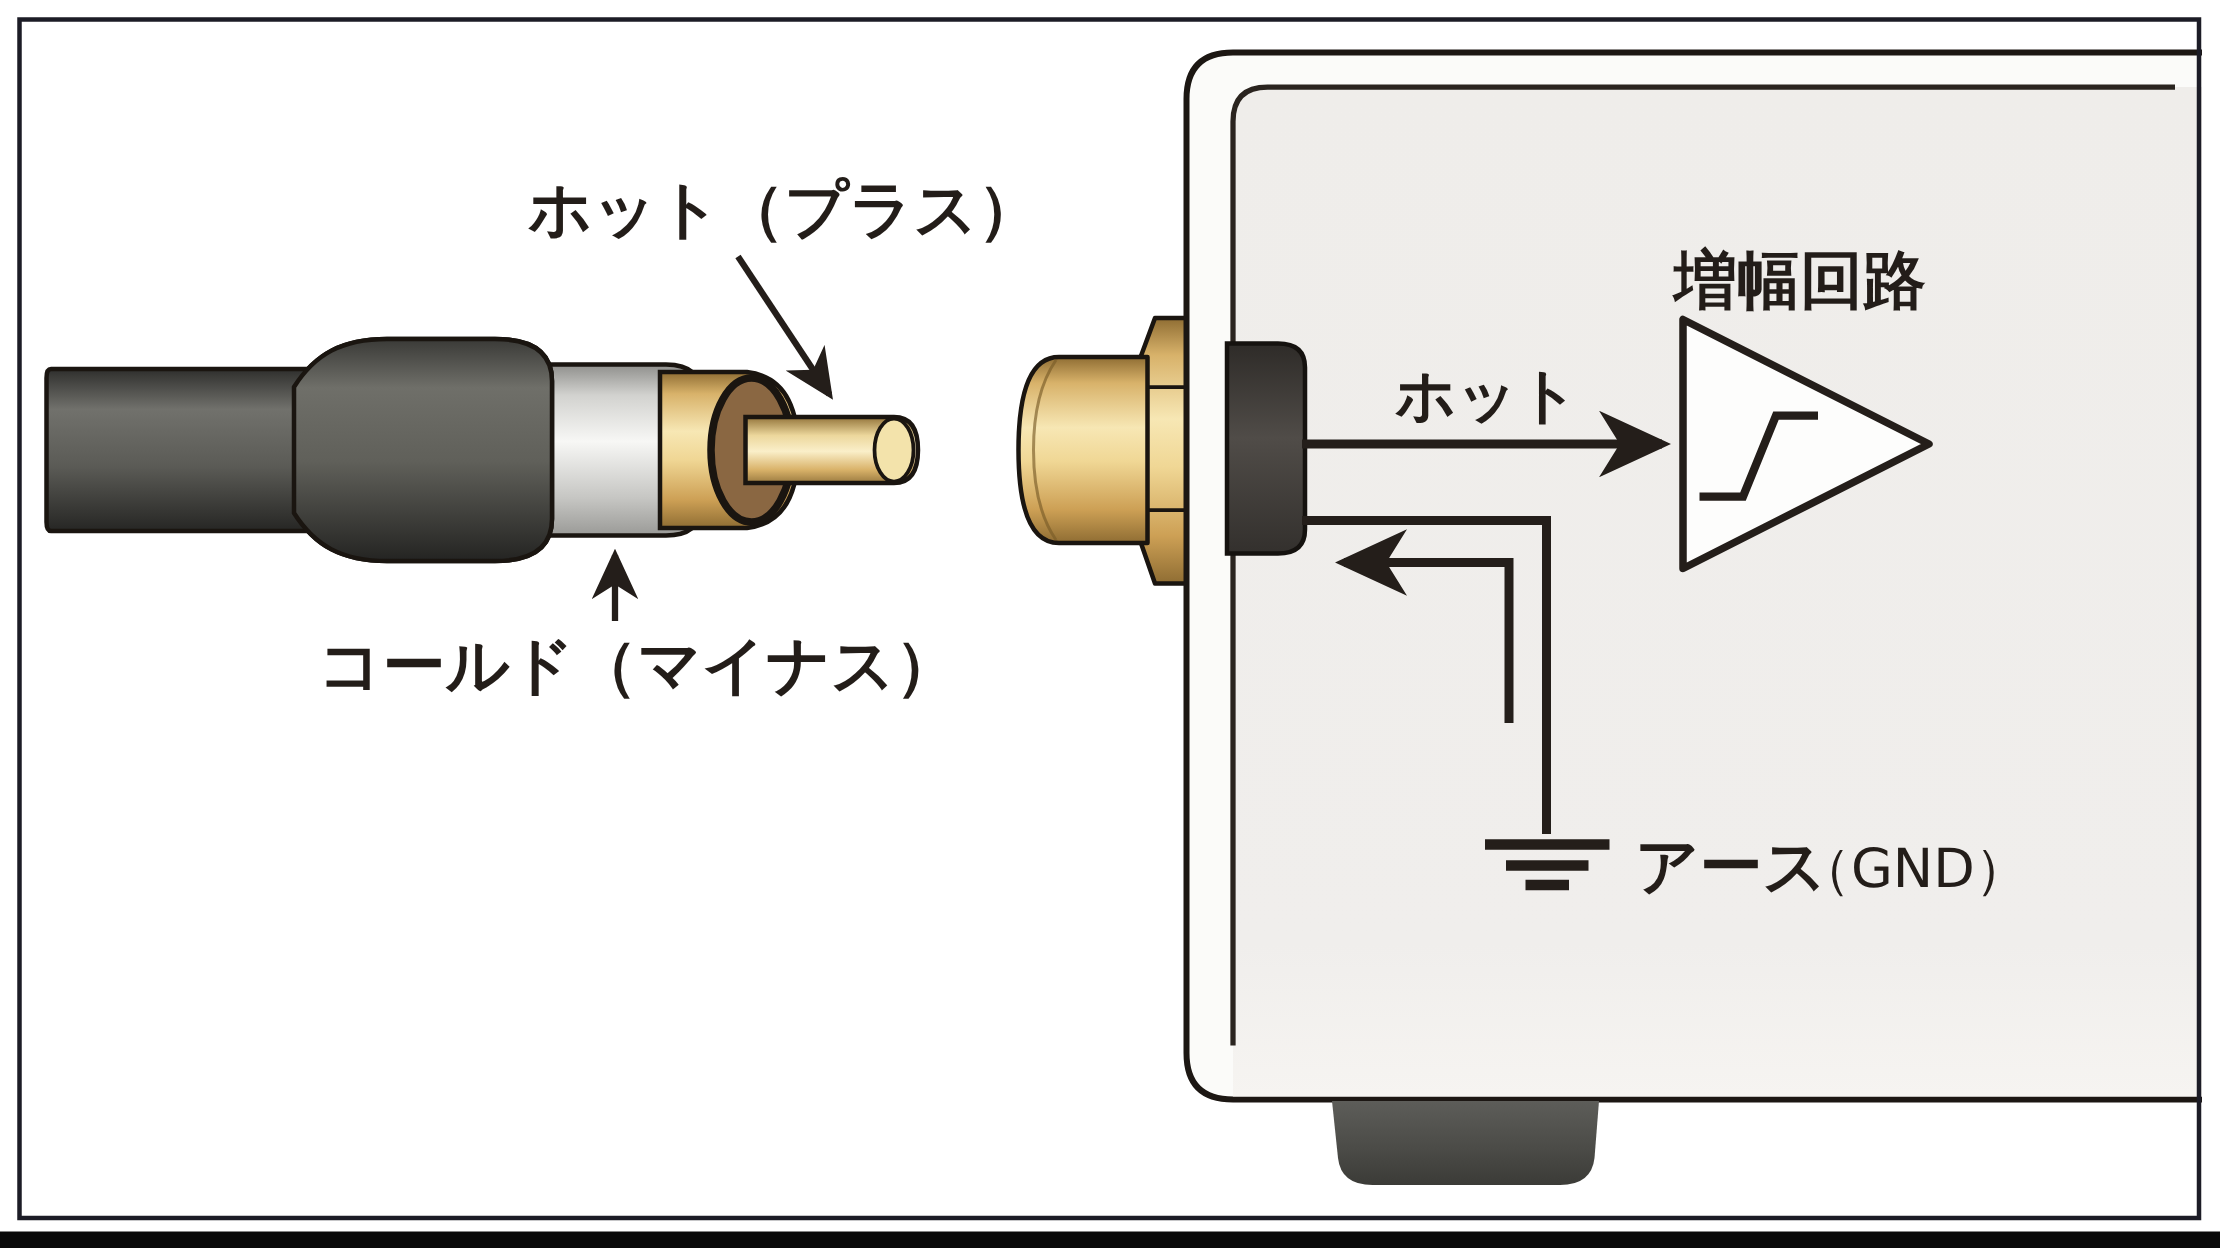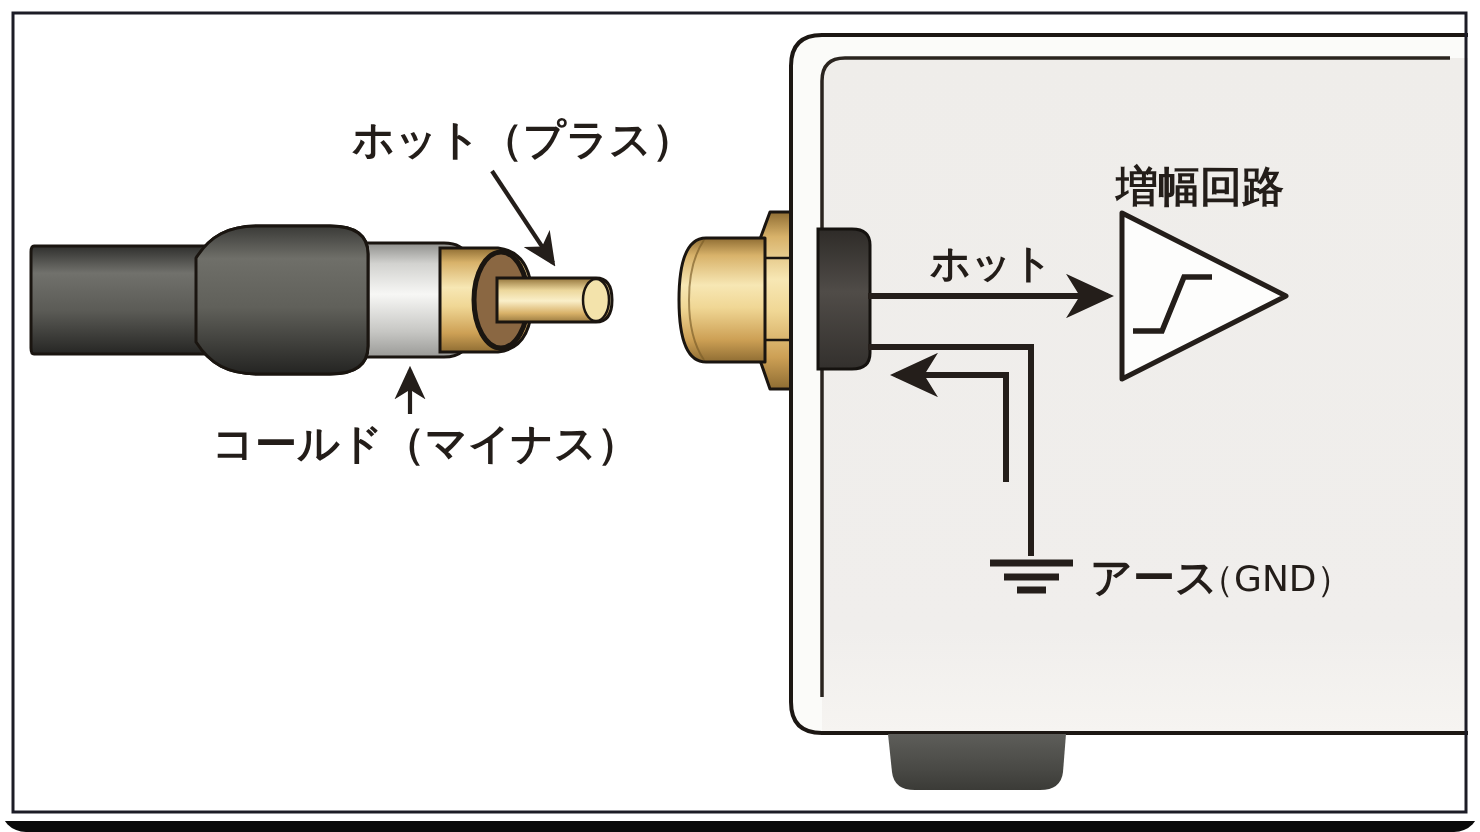--- a/index.html
+++ b/index.html
@@ -2,21 +2,20 @@
 <html><head>
 <meta charset="utf-8">
 <style>
   html,body{margin:0;padding:0;background:#ffffff;}
   .stage{
     position:relative;
     width:1480px;height:832px;
     background:#ffffff;
     font-family:"DejaVu Sans", sans-serif;
     overflow:hidden;
-    border-radius:26px;
   }
   svg{display:block;}
   text{
     font-family:"DejaVu Sans", sans-serif;
     fill:#231d19;
     font-weight:600;
   }
   .lbl-small{font-weight:500;}
 </style>
 </head>

